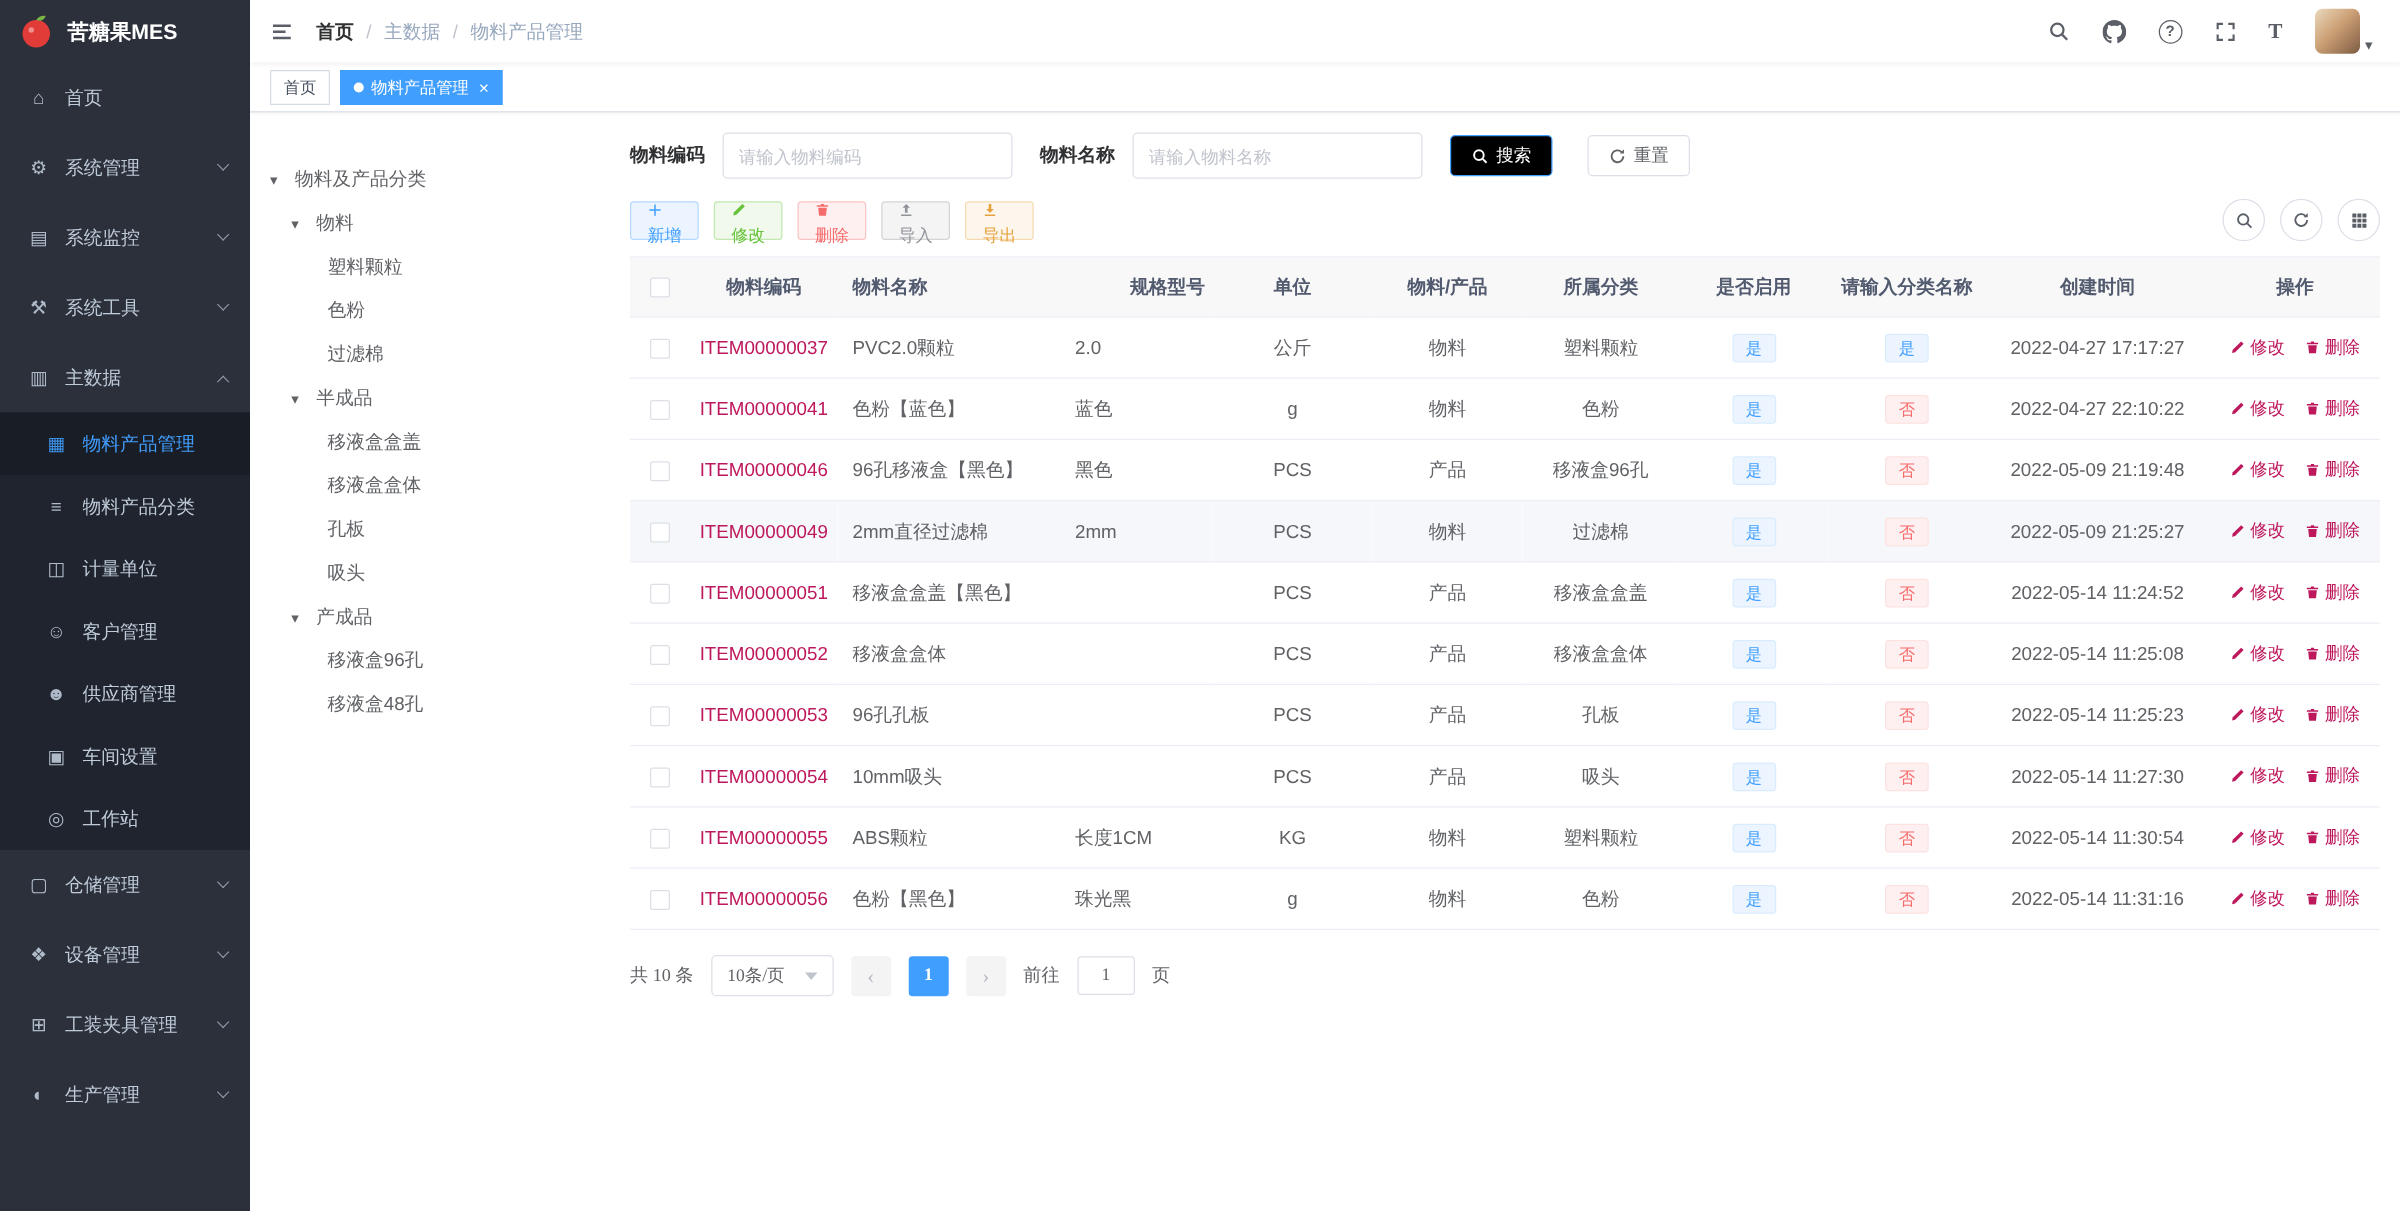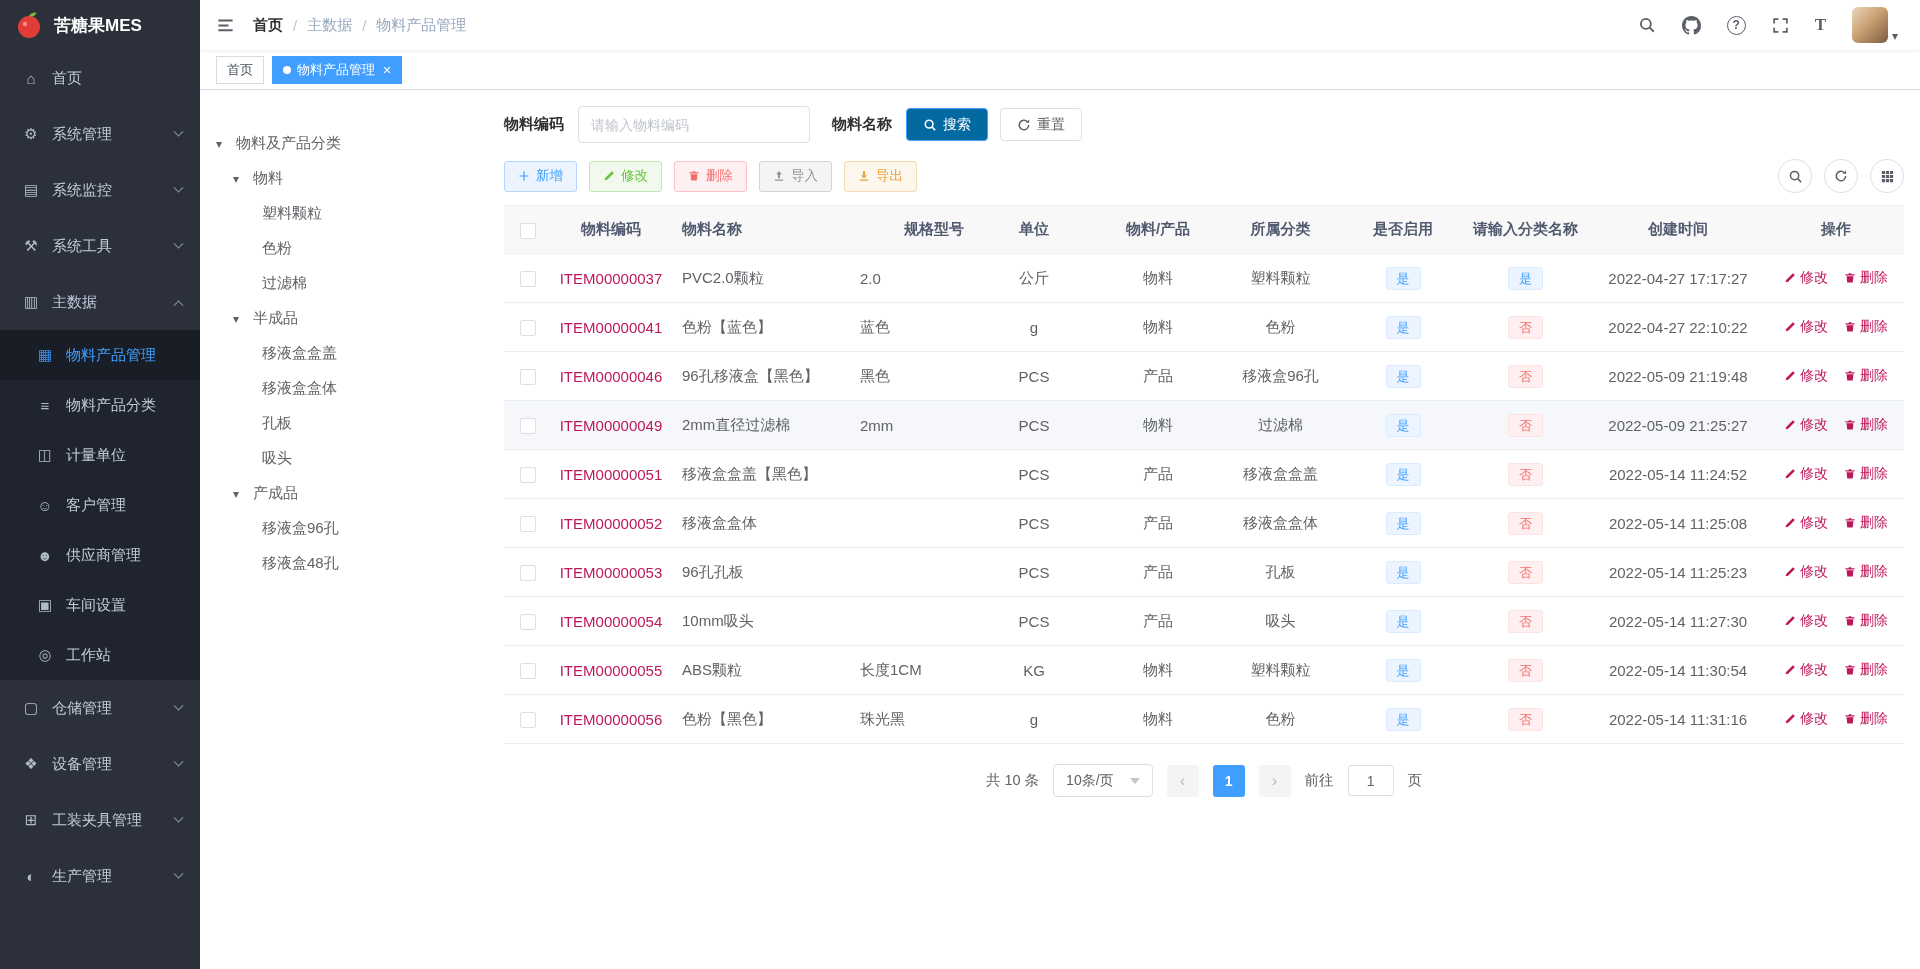--- a/index.html
+++ b/index.html
@@ -65,27 +65,27 @@
 
   
   .table-panel{flex:1;min-width:0;}
   .filter-row{display:flex;align-items:center;margin-bottom:16px;}
   .f-label{font-weight:bold;font-size:15px;margin-right:14px;white-space:nowrap;}
   .f-input{width:232px;height:37px;border:1px solid #dcdfe6;border-radius:4px;padding:0 12px;font-size:14px;
     color:#606266;outline:none;margin-right:22px;font-family:inherit;}
   .f-input::placeholder{color:#c0c4cc;}
   .btn{height:33px;border-radius:4px;font-size:14px;display:inline-flex;align-items:center;gap:6px;
     padding:0 16px;cursor:pointer;border:1px solid transparent;font-family:inherit;}
-  .btn-primary{background:#0369a1;border-color:#409eff;color:#fff;margin-right:12px;justify-content:space-between;}
+  .btn-primary{background:#000000;border-color:#409eff;color:#fff;margin-right:28px;justify-content:space-between;}
   .btn-default{background:#fff;border-color:#dcdfe6;color:#606266;}
 
   .toolbar-row{display:flex;align-items:center;margin-bottom:12px;}
   .toolbar-left{display:flex;align-items:center;gap:12px;}
-  .tb-btn{height:31px;padding:0 13px;border-radius:3px;border:1px solid;display:inline-flex;align-items:center;gap:6px;
-    font-size:13.5px;cursor:pointer;font-family:inherit;background:#fff;}
+  .tb-btn{height:31px;padding:0 13px;border-radius:3px;border:1px solid;display:inline-flex;gap:6px;
+    font-size:13.5px;cursor:pointer;font-family:inherit;background:#fff;flex-direction:column;}
   .tb-icon{display:flex;align-items:center;}
   .tb-add{color:#409eff;background:#ecf5ff;border-color:#b3d8ff;}
   .tb-edit{color:#67c23a;background:#f0f9eb;border-color:#c2e7b0;}
   .tb-delete{color:#f56c6c;background:#fef0f0;border-color:#fbc4c4;}
   .tb-import{color:#909399;background:#f4f4f5;border-color:#d3d4d6;}
   .tb-export{color:#e6a23c;background:#fdf6ec;border-color:#f5dab1;}
   .toolbar-right{margin-left:auto;display:flex;align-items:center;gap:12px;}
   .circle-btn{width:34px;height:34px;border-radius:50%;border:1px solid #dcdfe6;background:#fff;color:#5a5e66;
     display:flex;align-items:center;justify-content:center;cursor:pointer;}
 
@@ -107,22 +107,22 @@
   .cell-name,.cell-spec{text-align:left !important;padding-left:12px !important;}
   tr.hover td{background:#f5f7fa;}
   .checkbox{width:16px;height:16px;border:1px solid #dcdfe6;border-radius:2px;background:#fff;display:inline-block;
     vertical-align:middle;cursor:pointer;}
   .link{color:#be185d;cursor:pointer;}
   .action{display:inline-flex;align-items:center;gap:4px;font-size:14px;margin:0 8px;white-space:nowrap;}
   .badge{display:inline-block;padding:4px 10px;border-radius:3px;font-size:13px;line-height:1;}
   .badge.yes{color:#409eff;background:#ecf5ff;border:1px solid #d9ecff;}
   .badge.no{color:#f56c6c;background:#fef0f0;border:1px solid #fde2e2;}
 
-  .pagination{margin-top:20px;display:flex;align-items:center;justify-content:center;gap:14px;
-    font-size:14.5px;color:#606266;}
+  .pagination{margin-top:20px;display:flex;align-items:center;justify-content:flex-start;gap:14px;
+    font-size:14.5px;color:#606266;font-family:Liberation Serif, serif;}
   .page-size{height:33px;border:1px solid #dcdfe6;border-radius:4px;padding:0 12px;display:flex;align-items:center;
     gap:16px;font-size:14px;color:#606266;cursor:pointer;}
   .sel-caret{width:0;height:0;border-left:5px solid transparent;border-right:5px solid transparent;border-top:6px solid #c0c4cc;}
   .pg-btn{min-width:32px;height:32px;border:none;border-radius:3px;background:#f4f4f5;color:#b7bcc4;
     font-size:17px;cursor:pointer;font-family:inherit;}
   .pg-btn.page{background:#409eff;color:#fff;font-size:14px;font-weight:bold;}
   .goto-input{width:46px;height:31px;border:1px solid #dcdfe6;border-radius:3px;text-align:center;font-size:14px;
     color:#606266;outline:none;font-family:inherit;}
 </style>
 </head>
@@ -327,20 +327,21 @@
             </div>
           </div>
       </div>
 
       <div class="table-panel">
 
         <div class="filter-row">
           <span class="f-label">物料编码</span>
           <input class="f-input" placeholder="请输入物料编码" style="">
           <span class="f-label">物料名称</span>
+          <input class="f-input" placeholder="请输入物料名称" style="">
           <button class="btn btn-primary">
             <span class="tb-icon">
                 <svg viewBox="0 0 16 16" width="14" height="14">
                   <circle cx="7" cy="7" r="4.4" fill="none" stroke="currentColor" stroke-width="1.8"></circle>
                   <path d="M10.4 10.4L14 14" stroke="currentColor" stroke-width="1.8"></path>
                 </svg>
               </span>
             <span>搜索</span>
           </button>
           <button class="btn btn-default">

